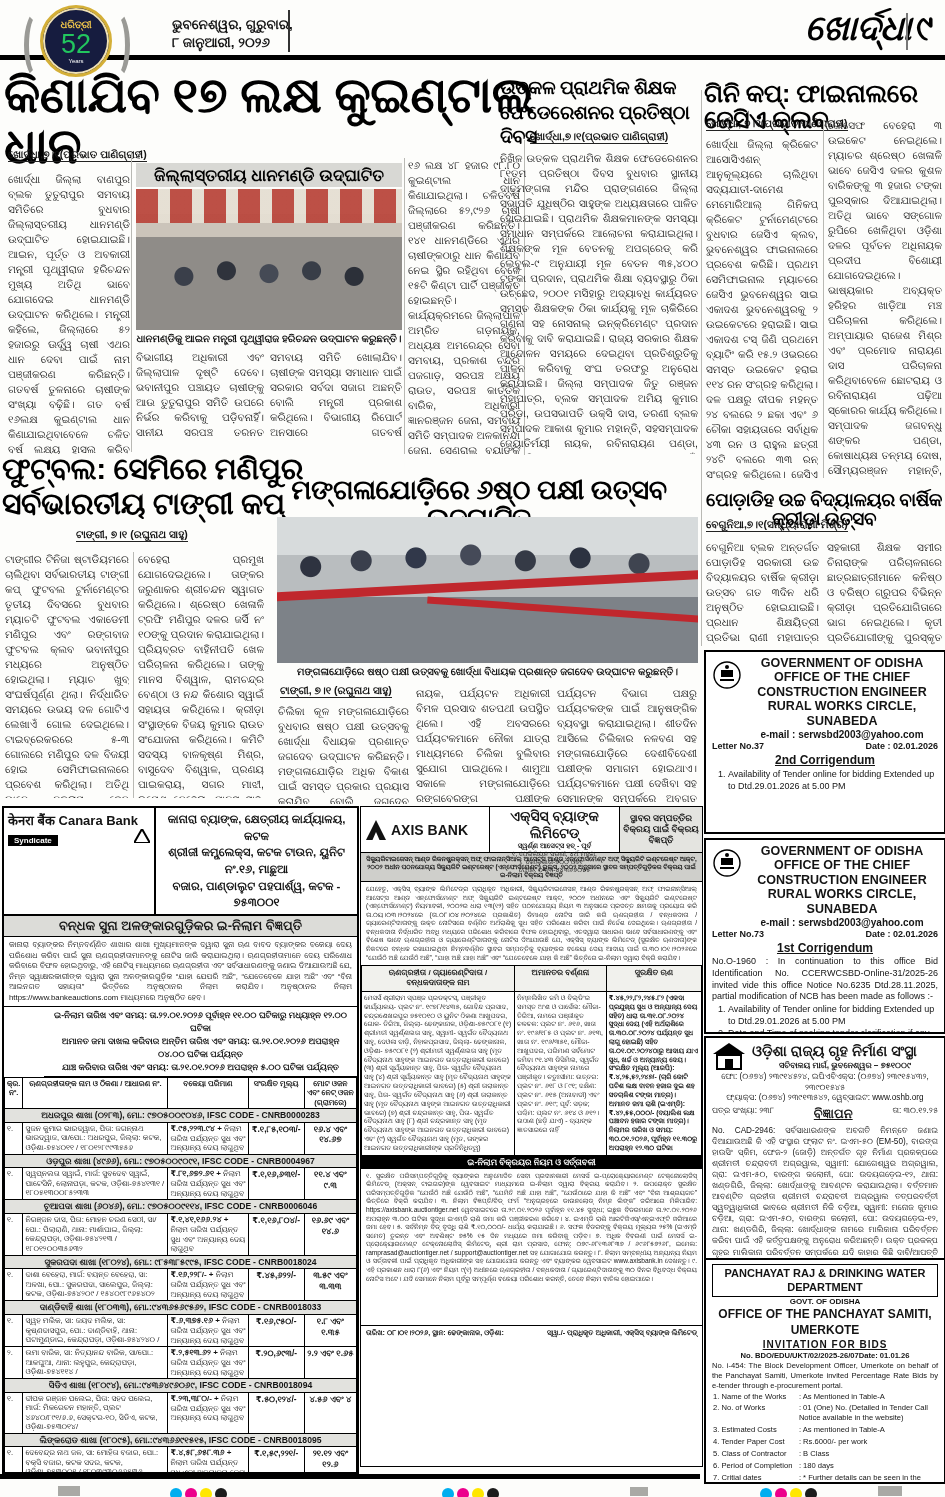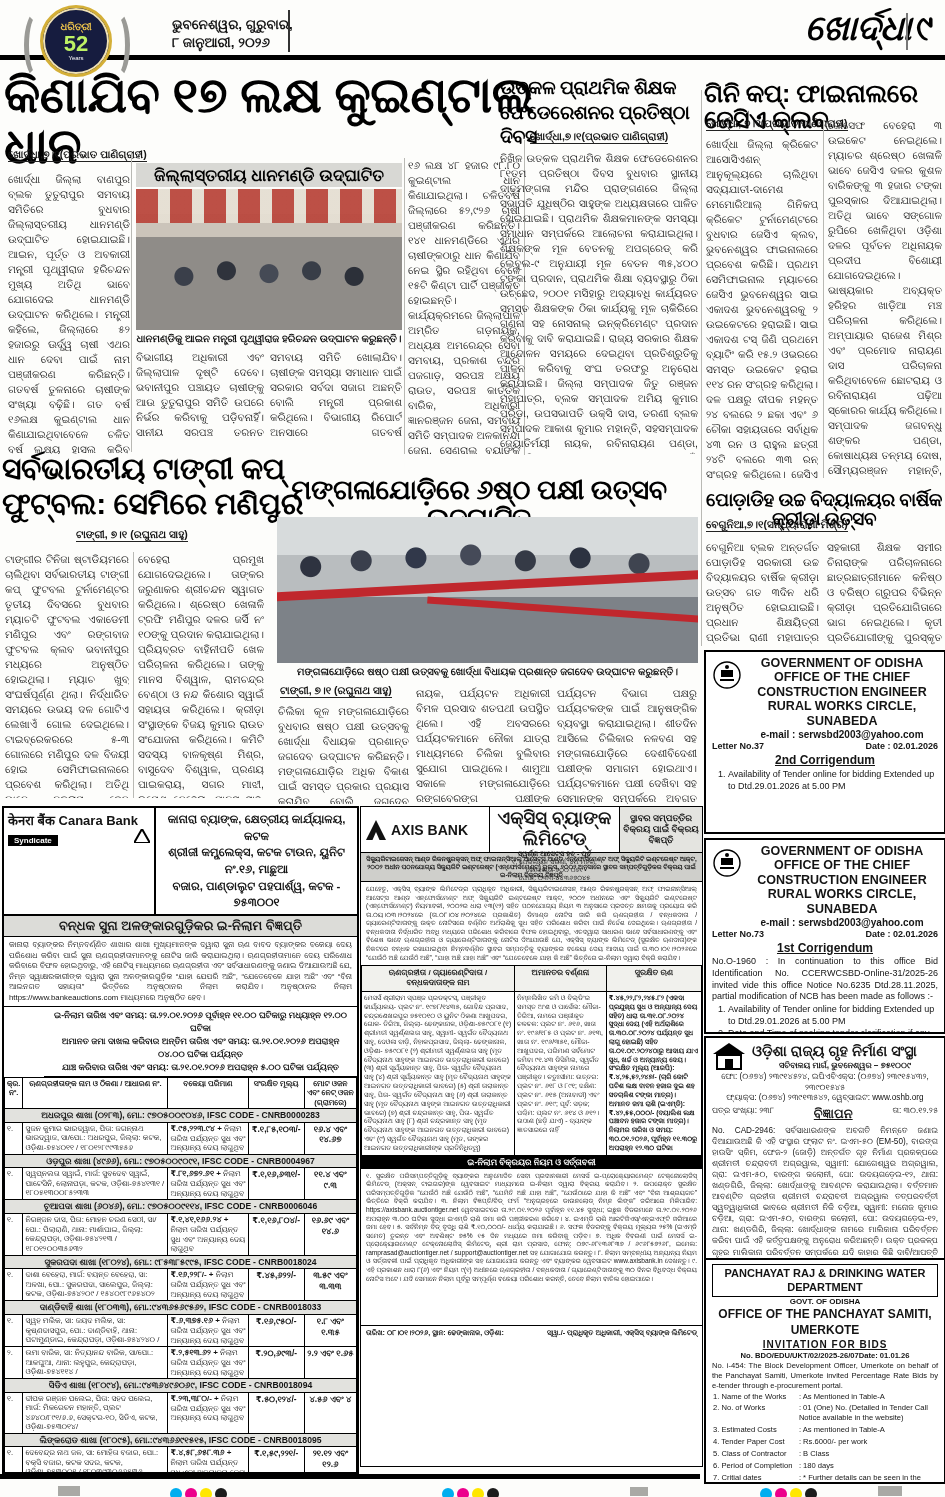--- a/index.html
+++ b/index.html
@@ -44,21 +44,21 @@
 </head>
 <body>
 
 <div class="page">
 
   <div class="abs" style="left:0;top:55px;width:945px;height:5px;background:#000;"></div>
   <div class="abs bracket" style="left:24px;top:11px;width:16px;height:58px;border-left:5px solid #9a9a96;"></div>
   <div class="abs bracket" style="left:104px;top:11px;width:16px;height:58px;border-right:5px solid #9a9a96;"></div>
   <div class="abs badge" style="left:40px;top:5px;width:66px;height:66px;">
       <div style="font-size:10px;font-weight:bold;color:#f3c84c;">ଧରିତ୍ରୀ</div>
-      <div style="font-size:22px;font-weight:700;color:#bef264;line-height:1;">52</div>
+      <div style="font-size:27px;font-weight:400;color:#22c55e;line-height:1;">52</div>
       <div style="font-size:6px;color:#fff;">Years</div>
   </div>
   <div class="abs" style="left:172px;top:16px;font-size:13.5px;font-weight:bold;line-height:1.35;">
       <div>ଭୁବନେଶ୍ୱର, ଗୁରୁବାର,</div>
       <div>୮ ଜାନୁଆରୀ, ୨୦୨୬</div>
   </div>
   <div class="abs" style="left:288px;top:10px;width:2px;height:42px;background:#333;"></div>
   <div class="abs hl" style="left:805px;top:10px;font-size:35px;font-style:italic;">ଖୋର୍ଦ୍ଧା</div>
   <div class="abs" style="left:906px;top:13px;width:1.5px;height:37px;background:#777;"></div>
   <div class="abs hl" style="left:916px;top:10px;font-size:35px;">୯</div>
@@ -92,22 +92,22 @@
   <div class="abs col" style="left:500px;top:151px;width:198px;height:303px;">ନିଖିଳ ଉତ୍କଳ ପ୍ରାଥମିକ ଶିକ୍ଷକ ଫେଡେରେଶନର ୮୧ତମ ପ୍ରତିଷ୍ଠା ଦିବସ ବୁଧବାର ସ୍ଥାନୀୟ ଦାଢ଼ମଙ୍ଗଳା ମନ୍ଦିର ପ୍ରାଙ୍ଗଣରେ ଜିଲ୍ଲା ସଭାପତି ଯୁଧିଷ୍ଠିର ସାହୁଙ୍କ ଅଧ୍ୟକ୍ଷତାରେ ପାଳିତ ହୋଇଯାଇଛି। ପ୍ରାଥମିକ ଶିକ୍ଷକମାନଙ୍କ ସମସ୍ୟା ସମାଧାନ ସମ୍ପର୍କରେ ଆଲୋଚନା କରାଯାଇଥିଲା। ଶିକ୍ଷକଙ୍କ ମୂଳ ବେତନକୁ ଅପଗ୍ରେଡ୍ କରି ଲେବୁଲ-୯ ଅନୁଯାୟୀ ମୂଳ ବେତନ ୩୫,୪୦୦ ଟଙ୍କା ପ୍ରଦାନ, ପ୍ରାଥମିକ ଶିକ୍ଷା ବ୍ୟବସ୍ଥାରୁ ଠିକା ଉଚ୍ଛେଦ, ୨୦୦୧ ମସିହାରୁ ଅଦ୍ୟାବଧି କାର୍ଯ୍ୟରତ ସମସ୍ତ ଶିକ୍ଷକଙ୍କ ଠିକା କାର୍ଯ୍ୟକୁ ମୂଳ ଚାକିରିରେ ଗଣନା ସହ ନୋସନାଲ୍ ଇନ୍‌କ୍ରିମେଣ୍ଟ ପ୍ରଦାନ କରିବାକୁ ଦାବି କରାଯାଇଛି। ରାଜ୍ୟ ସରକାର ଶିକ୍ଷକ ଆନ୍ଦୋଳନ ସମୟରେ ଦେଇଥିବା ପ୍ରତିଶ୍ରୁତିକୁ ପାଳନ କରିବାକୁ ସଂଘ ତରଫରୁ ଅନୁରୋଧ କରାଯାଇଛି। ଜିଲ୍ଲା ସମ୍ପାଦକ ଜିତୁ ରଞ୍ଜନ ମହାପାତ୍ର, ବ୍ଲକ ସମ୍ପାଦକ ଅମିୟ କୁମାର ପରିଡ଼ା, ଉପସଭାପତି ଉକ୍ସି ଦାସ, ତରଣୀ ବ୍ଲକ ସମ୍ପାଦକ ଆକାଶ କୁମାର ମହାନ୍ତି, ସହସମ୍ପାଦକ ଜ୍ୟୋତିର୍ମୟୀ ନାୟକ, ରବିନାରାୟଣ ପଣ୍ଡା, ପ୍ରଭାସିନୀ ବେହେରା, ପ୍ରତାପ ଚନ୍ଦ୍ର ସ୍ୱାଇଁ, ମାଧବ ଚନ୍ଦ୍ର ରଣା, ଫୟାଜ୍ ଉଦିନ୍ ଖାନ, ସତ୍ୟ ମଲିକ ପ୍ରମୁଖ ଉପସ୍ଥିତ ଥିଲେ।</div>
 
   <div class="abs hl" style="left:704px;top:80px;width:240px;font-size:25px;">ଗିନି କପ୍: ଫାଇନାଲରେ ଜେସିଏ କ୍ଲବ</div>
   <div class="abs byline" style="left:706px;top:117px;"><span>ଖୋର୍ଦ୍ଧା, ୭।୧(ପ୍ରଭାତ ପାଣିଗ୍ରାହୀ)</span></div>
   <div class="abs col" style="left:706px;top:137px;width:112px;height:343px;">ଖୋର୍ଦ୍ଧା ଜିଲ୍ଲା କ୍ରିକେଟ ଆସୋସିଏଶନ୍ ଆନୁକୂଲ୍ୟରେ ଚାଲିଥିବା ସଦ୍ୟଯାତୀ-ଦାମେଶ ମେମୋରିଆଲ୍ ଗିନିକପ୍ କ୍ରିକେଟ ଟୁର୍ନାମେଣ୍ଟରେ ବୁଧବାର ଜେସିଏ କ୍ଲବ, ଭୁବନେଶ୍ୱର ଫାଇନାଲରେ ପ୍ରବେଶ କରିଛି। ପ୍ରଥମ ସେମିଫାଇନାଲ ମ୍ୟାଚରେ ଜେସିଏ ଭୁବନେଶ୍ୱର ସାଇ ଏକାଦଶ ଭୁବନେଶ୍ୱରକୁ ୨ ଉଇକେଟରେ ହରାଇଛି। ସାଇ ଏକାଦଶ ଟସ୍ ଜିଣି ପ୍ରଥମେ ବ୍ୟାଟିଂ କରି ୧୫.୨ ଓଭରରେ ସମସ୍ତ ଉଇକେଟ ହରାଇ ୧୧୪ ରନ ସଂଗ୍ରହ କରିଥିଲା। ଦଳ ପକ୍ଷରୁ ଦୀପକ ମହନ୍ତ ୨୪ ବଲରେ ୨ ଛକା ଏବଂ ୬ ଚୌକା ସହାୟତାରେ ସର୍ବାଧିକ ୪୩ ରନ ଓ ରାହୁଲ ଛତ୍ରୀ ୨୪ଟି ବଲରେ ୩୩ ରନ୍ ସଂଗ୍ରହ କରିଥିଲେ। ଜେସିଏ କ୍ଲବ ପକ୍ଷରୁ ସୁଶୀଲ ବାରିକ ଏବଂ ସଞ୍ଜୟ ଜାନି ୪ଟି ଲେଖାଏଁ ଉଇକେଟ ନେଇଥିଲେ। ଜବାବରେ ଜେସିଏ ୧୯ ଓଭରରେ ୮ ଉଇକେଟ ହରାଇ ୧୧୫ ରନ କରି ମ୍ୟାଚ୍ ଜିତିଥିଲା। ଦଳ ପକ୍ଷରୁ ବିଶ୍ୱରଞ୍ଜନ ପୁହ୍ଲି ସର୍ବାଧିକ ୪୬ ଏବଂ ଏକ୍କେ ସଲମାନ ୨୩ ରନ୍ କରିଥିଲେ। ସାଇ ଏକାଦଶ ତରଫରୁ</div>
   <div class="abs col" style="left:828px;top:118px;width:114px;height:362px;">ଜୋସେଫ ବେହେରା ୩ ଉଇକେଟ ନେଇଥିଲେ। ମ୍ୟାଚର ଶ୍ରେଷ୍ଠ ଖେଳାଳି ଭାବେ ଜେସିଏ ଦଳର କୁଶଳ ବାରିକଙ୍କୁ ୩ ହଜାର ଟଙ୍କା ପୁରସ୍କାର ଦିଆଯାଇଥିଲା। ଅତିଥି ଭାବେ ସଙ୍ଗୋଳ ରୁପିରେ ଖେଳିଥିବା ଓଡ଼ିଶା ଦଳର ପୂର୍ବତନ ଅଧିନାୟକ ପ୍ରଦୀପ ବିଶୋୟୀ ଯୋଗଦେଇଥିଲେ। ଭାଷ୍ୟକାର ଅବ୍ୟକ୍ତ ହରିହର ଖାଡ଼ିଆ ମଞ୍ଚ ପରିଚାଳନା କରିଥିଲେ। ଅମ୍ପାୟାର ରାଜେଶ ମିଶ୍ର ଏବଂ ପ୍ରମୋଦ ନାରାୟଣ ଦାସ ପରିଚାଳନା କରିଥିବାବେଳେ ଛୋଟରାୟ ଓ ରବିନାରାୟଣ ପଢ଼ିଆ ସ୍କୋରର କାର୍ଯ୍ୟ କରିଥିଲେ। ସମ୍ପାଦକ ଜଗବନ୍ଧୁ ଶଙ୍କର ପଣ୍ଡା, କୋଷାଧ୍ୟକ୍ଷ ତନ୍ମୟ ଦୋଷ, ସୌମ୍ୟରଞ୍ଜନ ମହାନ୍ତି, ସୁରେଶ କୃଷ୍ଣ ପଟ୍ଟନାୟକ, ସୁବ୍ରତ ଦାସ, ବିଜୟ କୁମାର ଗୋଛି, ଦୁଃଖାଶ୍ୟାମ ଦାସ, ଦେବୀଶଙ୍କର ପଣ୍ଡା, ବିଜ୍ଞାନ ସୁନ୍ଦରାୟ, ଶଶିକାନ୍ତ ଦାସ ପ୍ରମୁଖ ଏହି ଟୁର୍ନାମେଣ୍ଟ ଆୟୋଜନରେ ସହାୟତା କରିଥିଲେ। ଗୁରୁବାର ଖୋର୍ଦ୍ଧା କ୍ରିକେଟ ଆସୋସିଏଶନ ବନାମ ଆଇଜା କ୍ରିକେଟ କ୍ଲବ ବ୍ରହ୍ମପୁର ମଧ୍ୟରେ ମ୍ୟାଚ୍ ଅନୁଷ୍ଠିତ ହେବ ବୋଲି ଆୟୋଜକ ସଂସ୍ଥା ପକ୍ଷରୁ କୁହାଯାଇଛି।</div>
   <div class="abs vline" style="left:823px;top:120px;height:358px;"></div>
   <div class="abs vline" style="left:701px;top:90px;height:556px;"></div>
 
   <div class="abs hl" style="left:2px;top:452px;width:312px;font-size:30px;line-height:1.15;">
+    <div>ଫୁଟ୍‌ବଲ: ସେମିରେ ମଣିପୁର</div>
     <div>ସର୍ବଭାରତୀୟ ଟାଙ୍ଗୀ କପ୍</div>
-    <div>ଫୁଟ୍‌ବଲ: ସେମିରେ ମଣିପୁର</div>
   </div>
   <div class="abs byline" style="left:2px;top:528px;width:260px;text-align:center;"><span>ଟାଙ୍ଗୀ, ୭।୧ (ରଘୁନାଥ ସାହୁ)</span></div>
   <div class="abs col" style="left:5px;top:552px;width:124px;height:246px;">ଟାଙ୍ଗୀର ଟିନିଜା ଷ୍ଟାଡିୟମରେ ଚାଲିଥିବା ସର୍ବଭାରତୀୟ ଟାଙ୍ଗୀ କପ୍ ଫୁଟବଲ ଟୁର୍ନାମେଣ୍ଟର ତୃତୀୟ ଦିବସରେ ବୁଧବାର ମ୍ୟାଚଟି ଫୁଟବଲ ଏକାଡେମୀ ମଣିପୁର ଏବଂ ରଙ୍ଗବାଜ ଫୁଟବଲ କ୍ଲବ ଭବାନୀପୁର ମଧ୍ୟରେ ଅନୁଷ୍ଠିତ ହୋଇଥିଲା। ମ୍ୟାଚ ଖୁବ୍ ସଂଘର୍ଷପୂର୍ଣ୍ଣ ଥିଲା। ନିର୍ଦ୍ଧାରିତ ସମୟରେ ଉଭୟ ଦଳ ଗୋଟିଏ ଲେଖାଏଁ ଗୋଲ ଦେଇଥିଲେ। ଟାଇବ୍ରେକରରେ ୫-୩ ଗୋଲରେ ମଣିପୁର ଦଳ ବିଜୟୀ ହୋଇ ସେମିଫାଇନାଲରେ ପ୍ରବେଶ କରିଥିଲା। ଅତିଥି ଭାବେ ବଳରାମ ଦେବ ବିଦ୍ୟାପୀଠର ପ୍ରଧାନ ଶିକ୍ଷକ ଜ୍ୟୋତ୍ସ୍ନାମଣି ମଙ୍ଗରାଜ, ଅଶ୍ୱିନୀ କୁମାର ପାତ୍ର, ପ୍ରାକ୍ତନ ଫୁଟବଲ ଖେଳାଳି ହମିଦ ମୀରା, ଜଗନ୍ନାଥ ଛୋଟରାୟ, ଦିଲୀପ କୁମାର ମହାପାତ୍ର, ଅବସରପ୍ରାପ୍ତ ପ୍ରଧାନ ଶିକ୍ଷକ ଉମେଶ କୁମାର ବଳବନ୍ତରାୟ, ସଭାପତି କିଶୋର କୁମାର</div>
   <div class="abs col" style="left:138px;top:552px;width:126px;height:246px;">ବେହେରା ପ୍ରମୁଖ ଯୋଗଦେଇଥିଲେ। ତାଙ୍କର ଜରୁଣାକର ଶ୍ରୀଚନ୍ଦନ ସ୍ୱାଗତ କରିଥିଲେ। ଶ୍ରେଷ୍ଠ ଖେଳାଳି ଟ୍ରଫି ମଣିପୁର ଦଳର ଜର୍ସି ନଂ ୧୦ଙ୍କୁ ପ୍ରଦାନ କରାଯାଇଥିଲା। ପ୍ରିୟବ୍ରତ ବାହିନୀପତି ଖେଳ ପରିଚାଳନା କରିଥିଲେ। ତାଙ୍କୁ ମାନସ ବିଶ୍ୱାଳ, ରାମଚନ୍ଦ୍ର ବେଣ୍ଠା ଓ ନନ୍ଦ କିଶୋର ସ୍ୱାଇଁ ସହାୟତା କରିଥିଲେ। କ୍ରୀଡ଼ା ସଂସ୍ଥାଙ୍କେ ବିଜୟ କୁମାର ରାଉତ ସଂଯୋଜନା କରିଥିଲେ। କମିଟି ସଦସ୍ୟ ବାଳକୃଷ୍ଣ ମିଶ୍ର, ବାସୁଦେବ ବିଶ୍ୱାଳ, ପ୍ରଣୟ ପାଇକରାୟ, ସଗର ମାଝୀ, ରମେଶ ବେହେରା, ମାନସ ସାହୁ, ଅଜୟ ମହାପାତ୍ର, ପବିତ୍ର ମହାରଣା, ସହସମ୍ପାଦକ ଅମରେନ୍ଦ୍ର ମହାନ୍ତି, ବିଶ୍ୱରଞ୍ଜନ ପଟ୍ଟନାୟକ ଓ ବେଣୁଧର ପାଇକରାୟ ପ୍ରମୁଖ ସହଯୋଗ କରିଥିଲେ। ଗୁରୁବାର ମ୍ୟାଚ ଏସ୍‌ଆର୍‌ଏମ୍ କ୍ଲବ ଉମରକୋଟ ସହିତ ୟୁନାଇଟେଡ୍ ବୋର୍ଡସ ବରଗଡ ମଧ୍ୟରେ ଅନୁଷ୍ଠିତ ହେବ ବୋଲି ସମ୍ପାଦକ ନରେନ୍ଦ୍ର ମହାପାତ୍ର ଜଣାଇଛନ୍ତି।</div>
   <div class="abs vline" style="left:133px;top:552px;height:246px;"></div>
 
   <div class="abs hl" style="left:258px;top:476px;width:442px;font-size:27px;text-align:center;">ମଙ୍ଗଳାଯୋଡ଼ିରେ ୬ଷ୍ଠ ପକ୍ଷୀ ଉତ୍ସବ ଉଦ୍‌ଘାଟିତ</div>
   <div class="abs photo" style="left:277px;top:517px;width:421px;height:146px;">
     <div style="position:absolute;inset:0;background:
       radial-gradient(circle at 8% 34%, #2e3340 10px, transparent 11px),
@@ -368,21 +368,21 @@
 
   <div class="abs adbox" style="left:360px;top:806px;width:341px;height:659px;border-width:1.5px;">
     <div style="display:flex;border-bottom:1.5px solid #000;height:45px;">
       <div style="width:118px;border-right:1.5px solid #000;display:flex;align-items:center;gap:5px;padding:0 5px;">
         <svg width="20" height="20" viewBox="0 0 20 20">
             <polygon points="10,0 20,20 13.5,20 10,12 6.5,20 0,20" fill="#111"></polygon>
           </svg>
         <span style="font-weight:900;font-size:14px;">AXIS BANK</span>
       </div>
       <div style="flex:1;text-align:center;padding:1px;">
-        <div style="font-weight:900;font-size:18px;">ଏକ୍ସିସ୍ ବ୍ୟାଙ୍କ ଲିମିଟେଡ୍</div>
+        <div style="font-weight:900;font-size:14px;">ଏକ୍ସିସ୍ ବ୍ୟାଙ୍କ ଲିମିଟେଡ୍</div>
         <div style="font-size:7px;font-weight:bold;">ସ୍ୱର୍ଣ୍ଣ ଆସେଟ୍ସ ହବ୍ - ପୂର୍ବ</div>
         <div style="font-size:6.6px;">୧, ପେଭିଲିୟନ ସରଣୀ, ୪ର୍ଥ ମହଲା, କୋଲକାତା-୭୦୦ ୦୭୧</div>
         <div style="font-size:6.6px;">ଫୋନ୍: ୦୩୩-୪୪୩୬୭୦୪୫</div>
       </div>
       <div style="width:78px;border-left:1.5px solid #000;background:#e4e4e0;display:flex;align-items:center;justify-content:center;text-align:center;font-weight:900;font-size:9px;padding:2px;">ସ୍ଥାବର ସମ୍ପତ୍ତିର ବିକ୍ରୟ ପାଇଁ ବିକ୍ରୟ ବିଜ୍ଞପ୍ତି</div>
     </div>
     <div style="background:#cfcfcb;font-size:6.4px;font-weight:bold;text-align:center;padding:2px 4px;border-bottom:1px solid #000;">ସିକ୍ୟୁରିଟାଇଜେସନ୍ ଆଣ୍ଡ ରିକନଷ୍ଟ୍ରକ୍ସନ୍ ଅଫ୍ ଫାଇନାନ୍ସିଆଲ୍ ଆସେଟ୍ସ ଆଣ୍ଡ ଏନ୍‌ଫୋର୍ସମେଣ୍ଟ ଅଫ୍ ସିକ୍ୟୁରିଟି ଇଣ୍ଟରେଷ୍ଟ ଆକ୍ଟ, ୨୦୦୨ ଅଧୀନ ପଠନଯୋଗ୍ୟ ସିକ୍ୟୁରିଟି ଇଣ୍ଟରେଷ୍ଟ (ଏନ୍‌ଫୋର୍ସମେଣ୍ଟ) ରୁଲ୍ସ, ୨୦୦୨ ଅନୁସାରେ ସ୍ଥାବର ସମ୍ପତ୍ତିଗୁଡ଼ିକର ବିକ୍ରୟ ପାଇଁ ଇ-ନିଲାମ ବିକ୍ରୟ ବିଜ୍ଞପ୍ତି</div>
     <div class="tiny" style="padding:3px 5px;">ଯେହେତୁ, ଏକ୍ସିସ୍ ବ୍ୟାଙ୍କ ଲିମିଟେଡ୍‌ର ପ୍ରାଧିକୃତ ଅଧିକାରୀ, ସିକ୍ୟୁରିଟାଇଜେସନ୍ ଆଣ୍ଡ ରିକନଷ୍ଟ୍ରକ୍ସନ୍ ଅଫ୍ ଫାଇନାନ୍ସିଆଲ୍ ଆସେଟ୍ସ ଆଣ୍ଡ ଏନ୍‌ଫୋର୍ସମେଣ୍ଟ ଅଫ୍ ସିକ୍ୟୁରିଟି ଇଣ୍ଟରେଷ୍ଟ ଆକ୍ଟ, ୨୦୦୨ ଅଧୀନରେ ଏବଂ ସିକ୍ୟୁରିଟି ଇଣ୍ଟରେଷ୍ଟ (ଏନ୍‌ଫୋର୍ସମେଣ୍ଟ) ନିୟମାବଳୀ, ୨୦୦୨ର ଧାରା ୧୩(୧୨) ସହିତ ପଠନଯୋଗ୍ୟ ନିୟମ ୩ ଅନୁସାରେ ପ୍ରଦତ୍ତ କ୍ଷମତାକୁ ପ୍ରୟୋଗ କରି ତା.୦ୟ।୦୩।୨୦୨୪ରେ (ତା.୦୮।୦୪।୨୦୨୪ରେ ପ୍ରକାଶିତ) ଡିମାଣ୍ଡ ନୋଟିସ ଜାରି କରି ଋଣଗ୍ରହୀତା / ବନ୍ଧକଦାତା / ଗ୍ୟାରେଣ୍ଟିଦାତାଙ୍କୁ ଉକ୍ତ ନୋଟିସରେ ବର୍ଣ୍ଣିତ ଅର୍ଥରାଶିକୁ ସୁଧ ସହିତ ପରିଶୋଧ କରିବା ପାଇଁ ନିର୍ଦ୍ଦେଶ ଦେଇଥିଲେ। ଋଣଗ୍ରହୀତା / ବନ୍ଧକଦାତା ନିର୍ଦ୍ଧାରିତ ଅବଧି ମଧ୍ୟରେ ପରିଶୋଧ କରିବାରେ ବିଫଳ ହୋଇଥିବାରୁ, ଏତଦ୍ୱାରା ସାଧାରଣ ଭାବେ ସର୍ବସାଧାରଣଙ୍କୁ ଏବଂ ବିଶେଷ ଭାବେ ଋଣଗ୍ରହୀତା ଓ ଗ୍ୟାରେଣ୍ଟିଦାତାଙ୍କୁ ନୋଟିସ ଦିଆଯାଉଛି ଯେ, ଏକ୍ସିସ୍ ବ୍ୟାଙ୍କ ଲିମିଟେଡ୍ (ସୁରକ୍ଷିତ ଋଣଦାତା)ଙ୍କ ନିକଟରେ ବନ୍ଧକ ରଖାଯାଇଥିବା ନିମ୍ନବର୍ଣ୍ଣିତ ସ୍ଥାବର ସମ୍ପତ୍ତିକୁ ବ୍ୟାଙ୍କର ବକେୟା ଦେୟ ଆଦାୟ ପାଇଁ ତା.୩୦।୦୧।୨୦୨୬ରେ “ଯେଉଁଠି ଅଛି ଯେଉଁଠି ଅଛି”, “ଯାହା ଅଛି ଯାହା ଅଛି” ଏବଂ “ଯେତେବେଳେ ଯାହା କି ଅଛି” ଭିତ୍ତିରେ ଇ-ନିଲାମ ଦ୍ୱାରା ବିକ୍ରି କରାଯିବ।</div>
     <table class="ax">
       <tbody>

